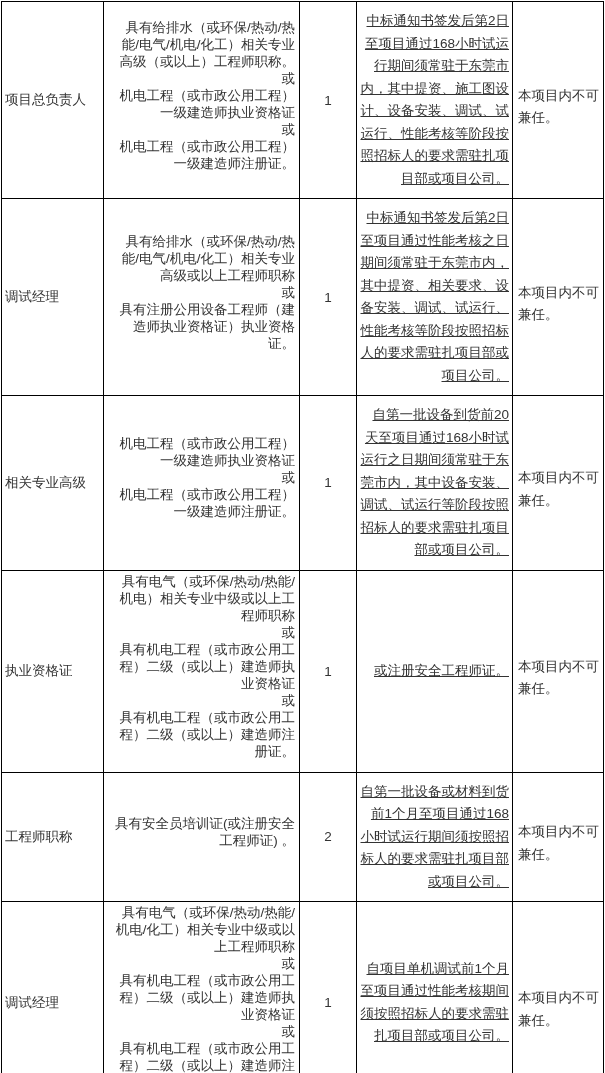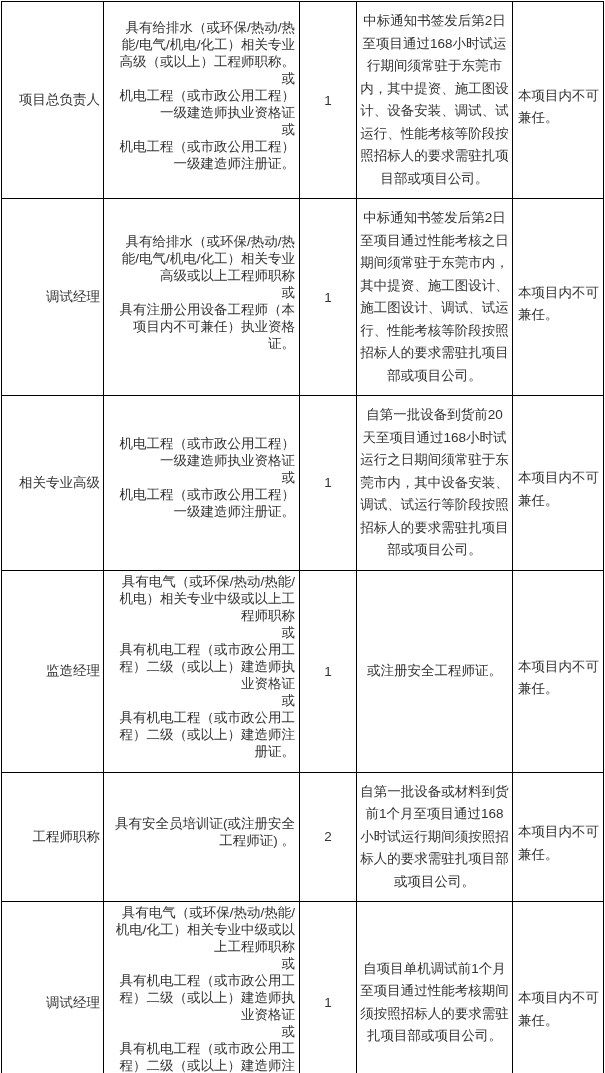--- a/index.html
+++ b/index.html
@@ -48,40 +48,41 @@
 
   
   tr.r1 { height: 163px; }
   tr.r2 { height: 162px; }
   tr.r3 { height: 161px; }
   tr.r4 { height: 164px; }
   tr.r5 { height: 113px; }
   tr.r6 { height: 165px; }
 
   td.name-cell {
-    text-align: right;
+    text-align: left;
     padding: 2px 3px;
     line-height: 20px;
   }
   td.req-cell {
     text-align: right;
     padding: 2px 4px 12px 7px;
     line-height: 17px;
     white-space: pre-line;
   }
   td.qty-cell {
     text-align: center;
     padding: 2px;
   }
   td.service-cell {
-    text-align: center;
+    text-align: right;
     padding: 8px 3px;
     font-size: 13px;
     line-height: 22.5px;
     white-space: pre-line;
+    text-decoration: underline;
   }
   td.remark-cell {
     text-align: left;
     padding: 16px 3px 2px 5px;
     font-size: 13px;
     line-height: 22.5px;
   }
 </style>
 </head>
 <body>
@@ -106,38 +107,38 @@
 机电工程（或市政公用工程）一级建造师注册证。</td>
         <td class="qty-cell">1</td>
         <td class="service-cell">中标通知书签发后第2日至项目通过168小时试运行期间须常驻于东莞市内，其中提资、施工图设计、设备安装、调试、试运行、性能考核等阶段按照招标人的要求需驻扎项目部或项目公司。</td>
         <td class="remark-cell">本项目内不可兼任。</td>
       </tr>
 
       <tr class="r2">
         <td class="name-cell">调试经理</td>
         <td class="req-cell">具有给排水（或环保/热动/热能/电气/机电/化工）相关专业高级或以上工程师职称
 或
-具有注册公用设备工程师（本项目内不可兼任）执业资格证。</td>
+具有注册公用设备工程师（建造师执业资格证）执业资格证。</td>
         <td class="qty-cell">1</td>
-        <td class="service-cell">中标通知书签发后第2日至项目通过性能考核之日期间须常驻于东莞市内，其中提资、施工图设计、施工图设计、调试、试运行、性能考核等阶段按照招标人的要求需驻扎项目部或项目公司。</td>
+        <td class="service-cell">中标通知书签发后第2日至项目通过性能考核之日期间须常驻于东莞市内，其中提资、相关要求、设备安装、调试、试运行、性能考核等阶段按照招标人的要求需驻扎项目部或项目公司。</td>
         <td class="remark-cell">本项目内不可兼任。</td>
       </tr>
 
       <tr class="r3">
         <td class="name-cell">相关专业高级</td>
         <td class="req-cell">机电工程（或市政公用工程）一级建造师执业资格证
 或
 机电工程（或市政公用工程）一级建造师注册证。</td>
         <td class="qty-cell">1</td>
         <td class="service-cell">自第一批设备到货前20天至项目通过168小时试运行之日期间须常驻于东莞市内，其中设备安装、调试、试运行等阶段按照招标人的要求需驻扎项目部或项目公司。</td>
         <td class="remark-cell">本项目内不可兼任。</td>
       </tr>
 
       <tr class="r4">
-        <td class="name-cell">监造经理</td>
+        <td class="name-cell">执业资格证</td>
         <td class="req-cell">具有电气（或环保/热动/热能/机电）相关专业中级或以上工程师职称
 或
 具有机电工程（或市政公用工程）二级（或以上）建造师执业资格证
 或
 具有机电工程（或市政公用工程）二级（或以上）建造师注册证。</td>
         <td class="qty-cell">1</td>
         <td class="service-cell">或注册安全工程师证。</td>
         <td class="remark-cell">本项目内不可兼任。</td>
       </tr>
 

